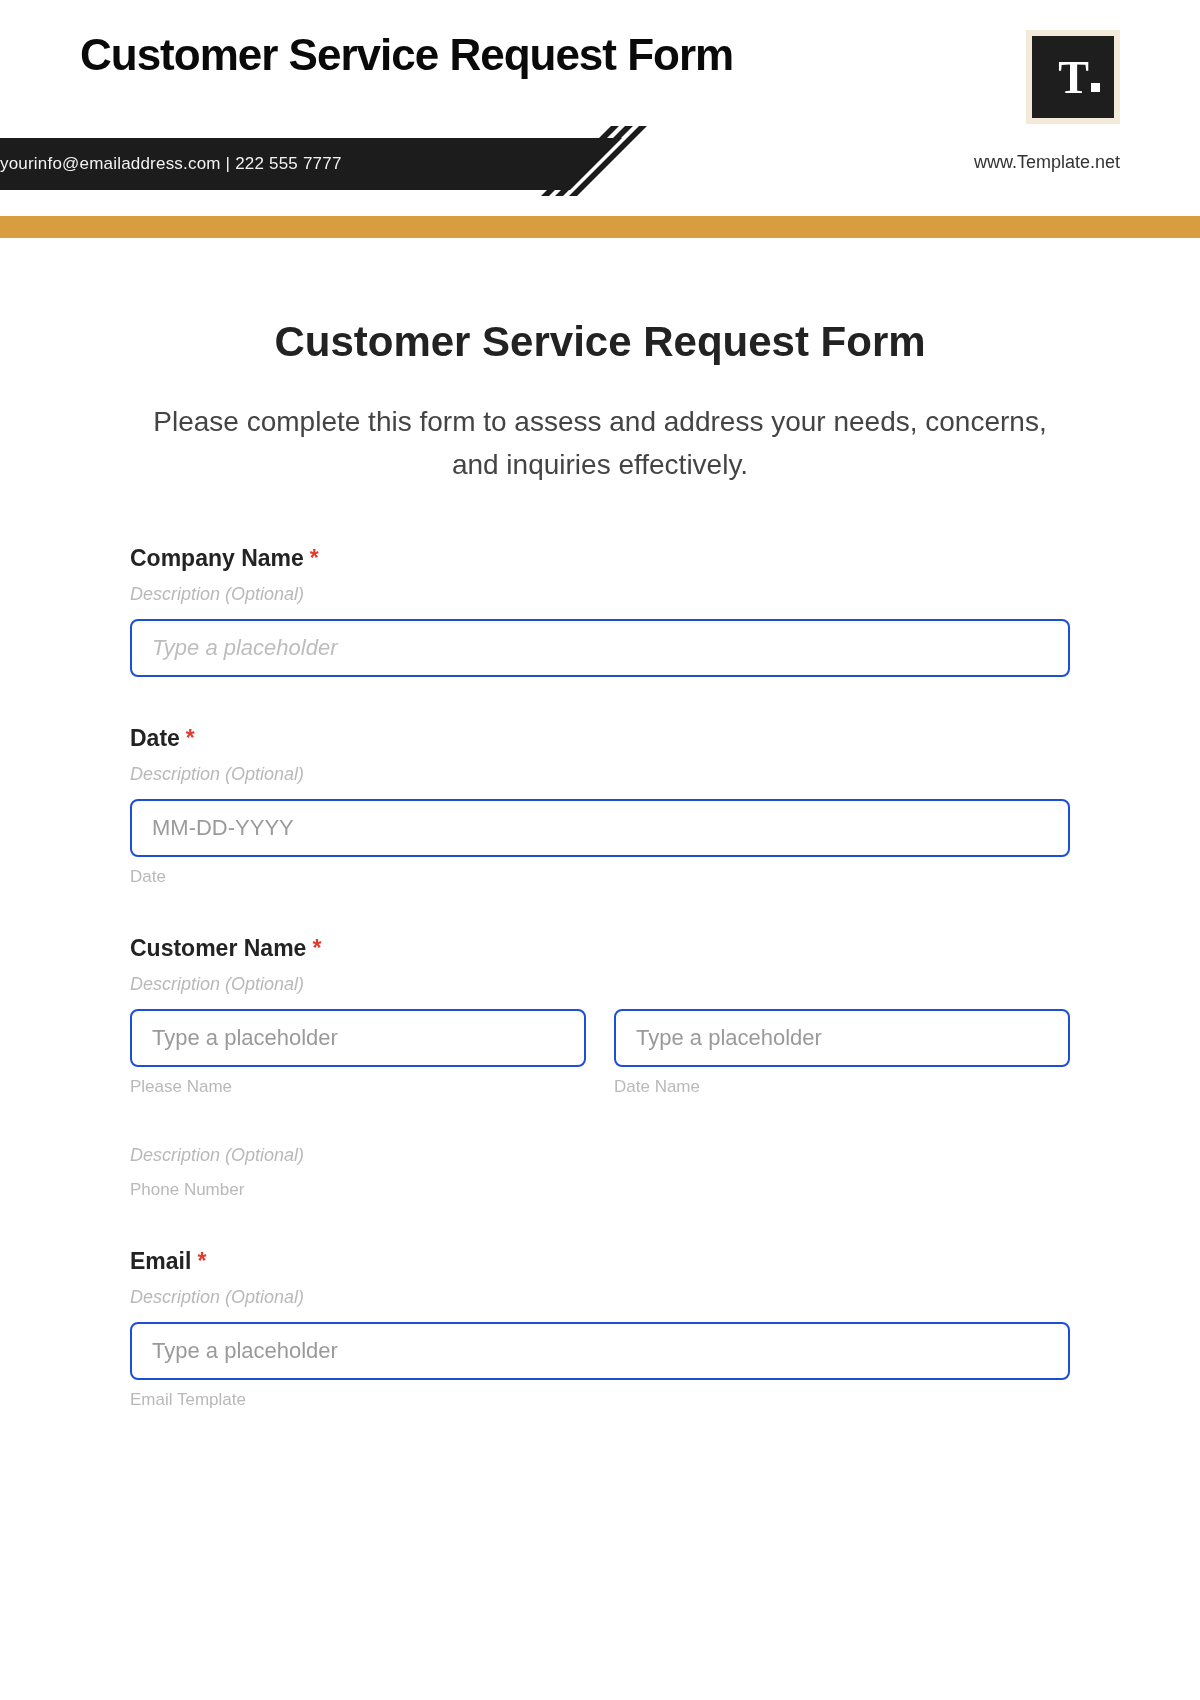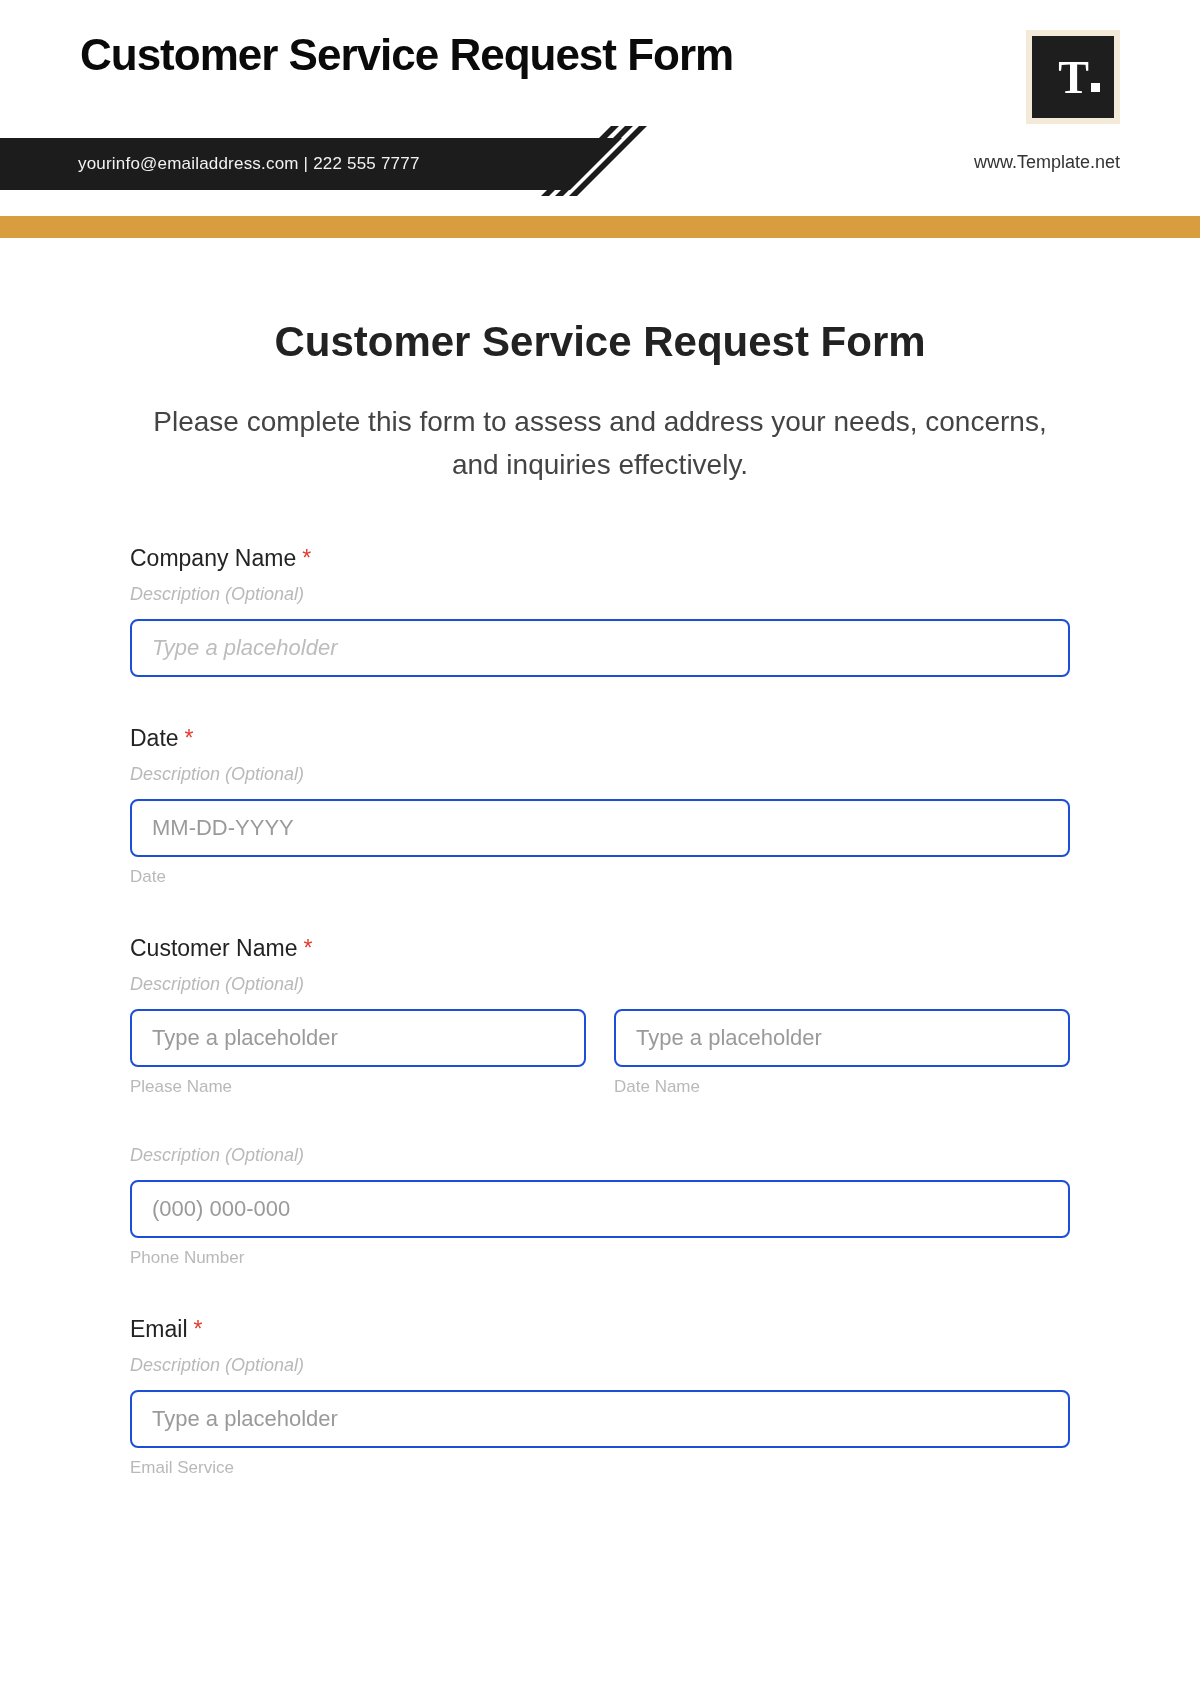--- a/index.html
+++ b/index.html
@@ -9,21 +9,21 @@
   
   .header-top { display: flex; align-items: flex-start; justify-content: space-between; padding: 30px 80px 0 80px; }
   .page-title { font-size: 44px; font-weight: 900; letter-spacing: -1px; color: #0a0a0a; font-family: Arial Black, Arial, sans-serif; }
   .brand-box { width: 94px; height: 94px; background: #F4EADA; display: flex; align-items: center; justify-content: center; }
   .brand-inner { width: 82px; height: 82px; background: #1E1E1E; display: flex; align-items: center; justify-content: center; position: relative; }
   .brand-letter { color: #ffffff; font-weight: 900; font-size: 46px; font-family: Georgia, 'Times New Roman', serif; letter-spacing: -1px; }
   .brand-dot { width: 9px; height: 9px; background: #ffffff; position: absolute; bottom: 26px; right: 14px; }
 
   
   .banner-wrap { position: relative; margin-top: 14px; height: 60px; }
-  .banner-black { position: absolute; left: 0; top: 0; height: 52px; width: 570px; background: #1c1c1c; display: flex; align-items: center; padding-left: 78px; }
+  .banner-black { position: absolute; left: 0; top: 0; height: 52px; width: 570px; background: #1c1c1c; display: flex; align-items: center; }
   .banner-black::after {
     content: ""; position: absolute; right: -52px; top: 0; width: 0; height: 0;
     border-top: 0 solid transparent; border-bottom: 52px solid transparent; border-left: 52px solid #1c1c1c;
   }
   .banner-stripes { position: absolute; left: 576px; top: -12px; width: 60px; height: 70px; transform: skewX(-45deg); }
   .banner-stripes .s { position: absolute; top: 0; height: 100%; width: 8px; background: #1c1c1c; }
   .banner-stripes .s1 { left: 0; }
   .banner-stripes .s2 { left: 14px; }
   .banner-stripes .s3 { left: 28px; }
 
@@ -31,21 +31,21 @@
   .site-link { position: absolute; right: 80px; top: 14px; font-size: 18px; color: #333; }
 
   .gold-bar { height: 22px; background: #D79D3F; width: 100%; margin-top: 18px; }
 
   
   .form-body { padding: 80px 130px 0 130px; }
   .form-title { text-align: center; font-size: 42px; font-weight: 800; color: #222; margin-bottom: 34px; }
   .form-intro { text-align: center; font-size: 28px; color: #444; line-height: 1.55; max-width: 900px; margin: 0 auto 58px auto; }
 
   .field { margin-bottom: 48px; }
-  .field-label { font-size: 23px; font-weight: 400; color: #232323; margin-bottom: 12px; display: inline-block; }
+  .field-label { font-size: 23px; font-weight: 700; color: #232323; margin-bottom: 12px; display: inline-block; }
   .req { color: #E23B2E; margin-left: 6px; }
   .field-desc { font-size: 18px; font-style: italic; color: #b9b9b9; margin-bottom: 14px; }
   .text-input {
     width: 100%; height: 58px; border: 2px solid #1d4ed8; border-radius: 8px;
     padding: 0 20px; font-size: 22px; color: #333; background: #fff; outline: none;
   }
   .text-input::placeholder { color: #bdbdbd; font-style: italic; }
   .text-input.noitalic::placeholder { font-style: normal; color: #9a9a9a; }
   .sublabel { font-size: 17px; color: #b9b9b9; margin-top: 10px; }
 
@@ -117,28 +117,27 @@
         </div>
         <div class="col">
           <input class="text-input noitalic" type="text" placeholder="Type a placeholder" style="">
           <div class="sublabel">Date Name</div>
         </div>
       </div>
     </div>
 
     <div class="field">
       <div class="field-desc">Description (Optional)</div>
-      <input class="text-input noitalic soft" type="text" placeholder="(000) 000-000" style="">
       <div class="sublabel">Phone Number</div>
     </div>
 
     <div class="field">
       <div>
         <span class="field-label">Email</span><span class="field-label req">*</span>
       </div>
       <div class="field-desc">Description (Optional)</div>
       <input class="text-input noitalic soft" type="text" placeholder="Type a placeholder" style="">
-      <div class="sublabel">Email Service</div>
+      <div class="sublabel">Email Template</div>
     </div>
 
   </div>
 
 </div>
 
 </body></html>

